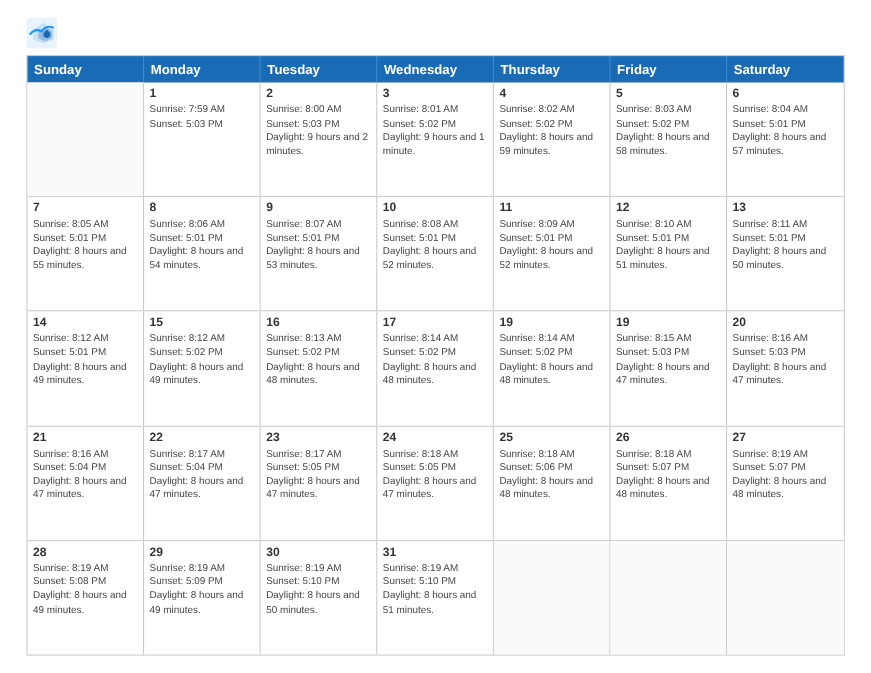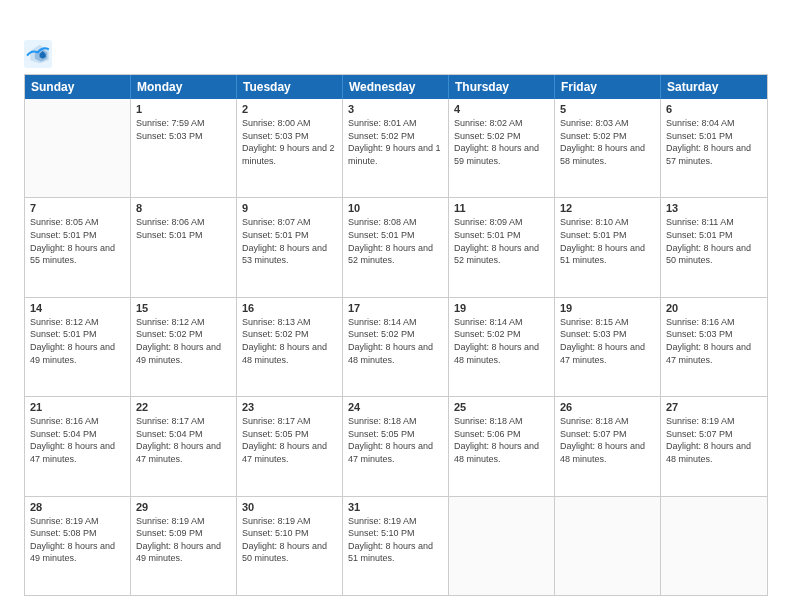--- a/index.html
+++ b/index.html
@@ -6,21 +6,21 @@
     body {
       font-family: Arial, sans-serif;
       background: #fff;
       width: 792px;
       height: 612px;
       overflow: hidden;
     }
     .page {
       width: 792px;
       height: 612px;
-      padding: 36px 24px 16px 24px;
+      padding: 12px 24px 16px 24px;
       display: flex;
       flex-direction: column;
     }
     .header {
       display: flex;
       align-items: flex-start;
       justify-content: space-between;
       margin-bottom: 6px;
     }
     .logo {
@@ -188,20 +188,21 @@
           <div class="cal-cell">
             <div class="day-num">7</div>
             <div class="cell-line">Sunrise: 8:05 AM</div>
             <div class="cell-line">Sunset: 5:01 PM</div>
             <div class="cell-line">Daylight: 8 hours and 55 minutes.</div>
           </div>
           <div class="cal-cell">
             <div class="day-num">8</div>
             <div class="cell-line">Sunrise: 8:06 AM</div>
             <div class="cell-line">Sunset: 5:01 PM</div>
+            <div class="cell-line">Daylight: 8 hours and 54 minutes.</div>
           </div>
           <div class="cal-cell">
             <div class="day-num">9</div>
             <div class="cell-line">Sunrise: 8:07 AM</div>
             <div class="cell-line">Sunset: 5:01 PM</div>
             <div class="cell-line">Daylight: 8 hours and 53 minutes.</div>
           </div>
           <div class="cal-cell">
             <div class="day-num">10</div>
             <div class="cell-line">Sunrise: 8:08 AM</div>

